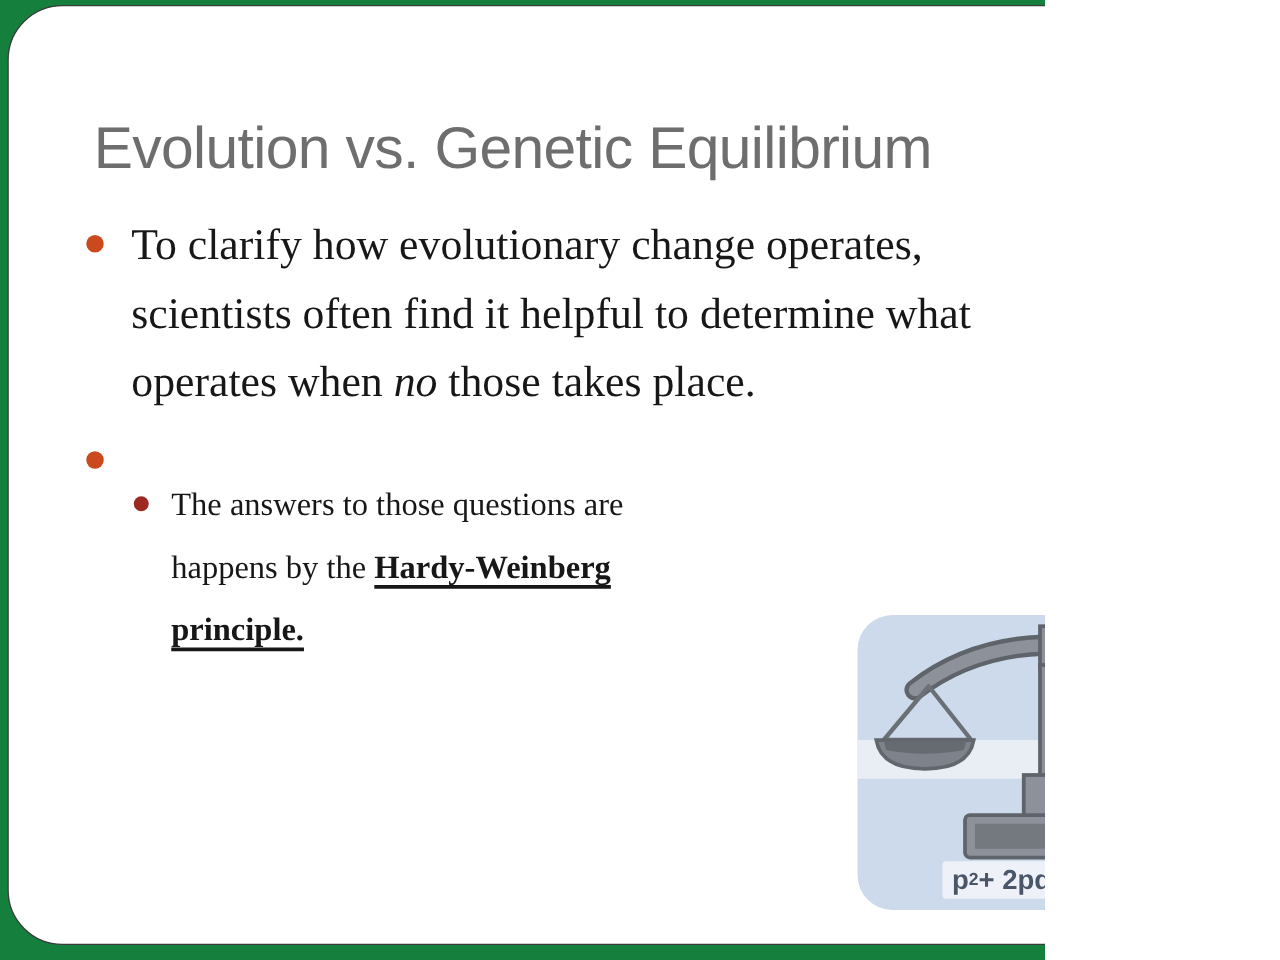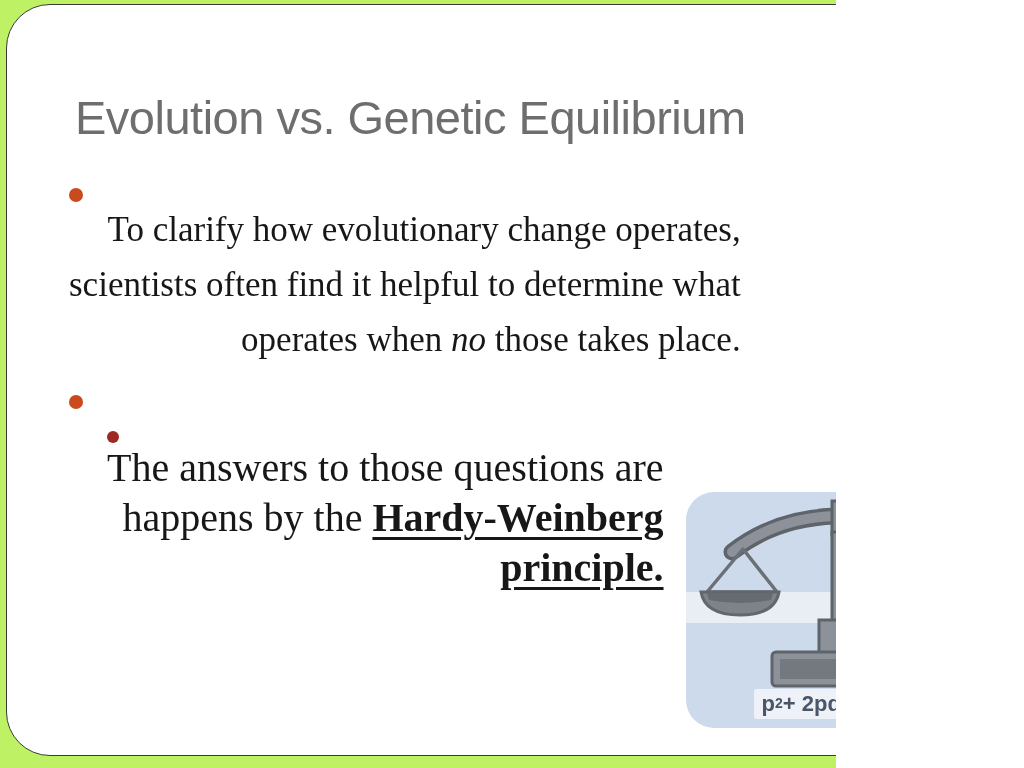--- a/index.html
+++ b/index.html
@@ -1,32 +1,32 @@
 <!DOCTYPE html>
 <html><head>
 <meta charset="utf-8">
 <style>
   html,body{margin:0;padding:0;background:#ffffff;}
-  .stage{position:relative;width:836px;height:768px;background:#bef264;overflow:hidden;
-         font-family:"Liberation Serif",serif;text-align:right;}
+  .stage{position:relative;width:836px;height:768px;background:#15803d;overflow:hidden;
+         font-family:"Liberation Serif",serif;}
   .slide{position:absolute;left:6px;top:4px;width:1009px;height:752px;box-sizing:border-box;
          border:1.5px solid #3a3a3a;border-radius:44px;background:#ffffff;}
   .title{position:absolute;left:68px;top:86px;margin:0;
          font-family:"Liberation Sans",sans-serif;font-weight:400;font-size:47px;line-height:54px;
          color:#6e6e6e;letter-spacing:-0.5px;white-space:nowrap;}
   .content{position:absolute;left:62px;top:163px;width:910px;color:#171717;}
-  .bullet{display:flex;align-items:flex-start;flex-direction:column;}
+  .bullet{display:flex;align-items:flex-start;}
   .b1{margin-bottom:8px;}
   .b2{margin-bottom:4px;}
   .dot{flex:0 0 auto;border-radius:50%;}
   .l1 .dot{width:14px;height:14px;background:#cb4a1d;margin:20px 22px 0 0;}
   .l1 .btext{font-size:35px;line-height:55px;}
   .l2{margin-left:38px;}
   .l2 .dot{width:12px;height:12px;background:#9c2a22;margin:18px 18px 0 0;}
-  .l2 .btext{font-size:40px;line-height:50px;}
+  .l2 .btext{font-size:26px;line-height:50px;}
   .bline{white-space:nowrap;}
   .btext em{}
   .hw{font-weight:bold;text-decoration:underline;text-decoration-thickness:3px;text-underline-offset:6px;}
   .figure{position:absolute;left:679px;top:487px;width:314px;height:236px;border-radius:28px;
           background:#ccdaeb;overflow:hidden;}
   .band{position:absolute;left:0;top:100px;width:100%;height:31px;background:#e9eef5;}
   .scale-svg{position:absolute;left:0;top:0;width:314px;height:236px;}
   .formula{position:absolute;left:68px;top:197px;width:172px;height:30px;border-radius:3px;
            background:#eef2f8;color:#4a5568;font-family:"Liberation Sans",sans-serif;
            font-weight:bold;font-size:22px;display:flex;align-items:center;justify-content:center;}

